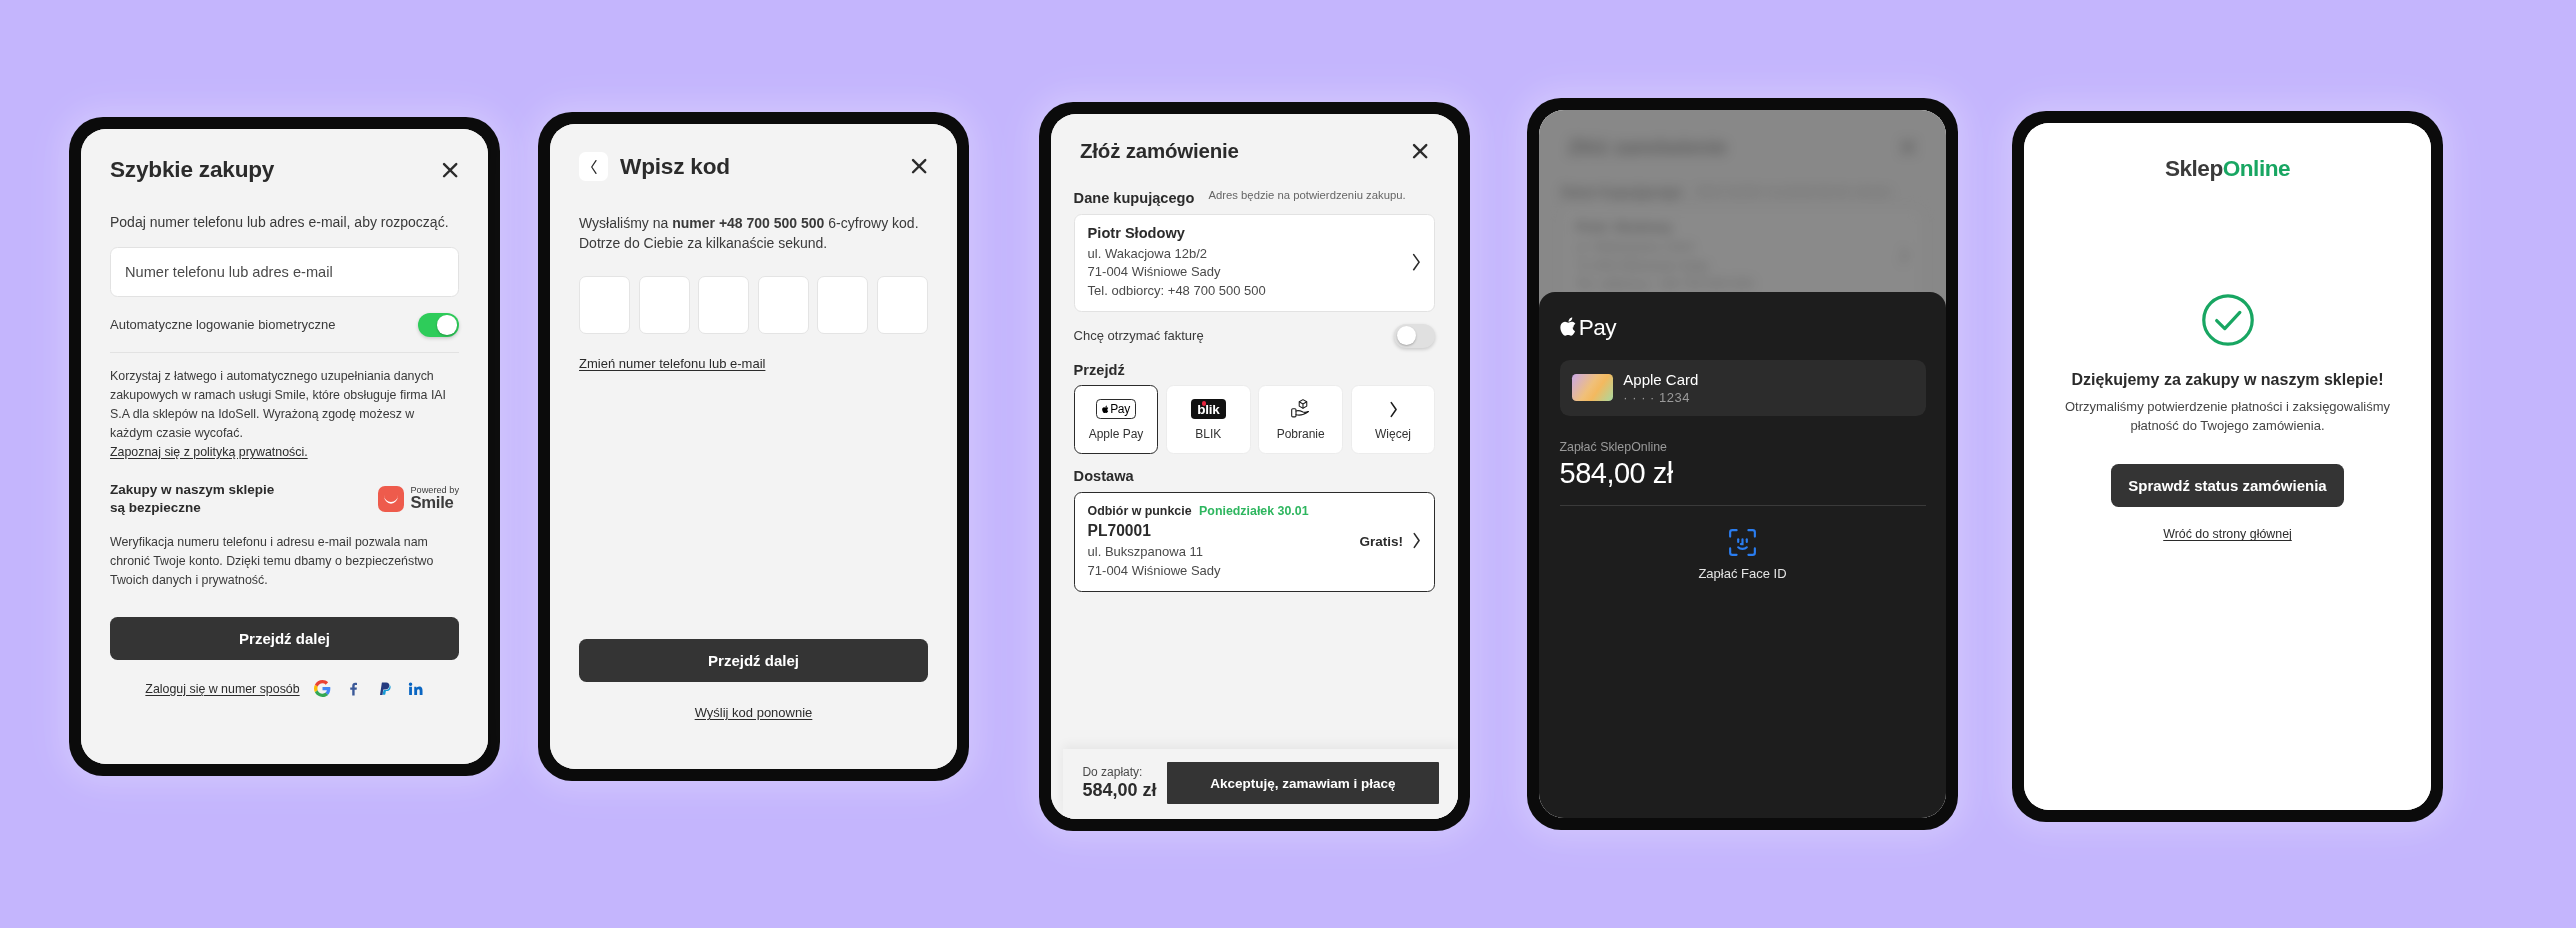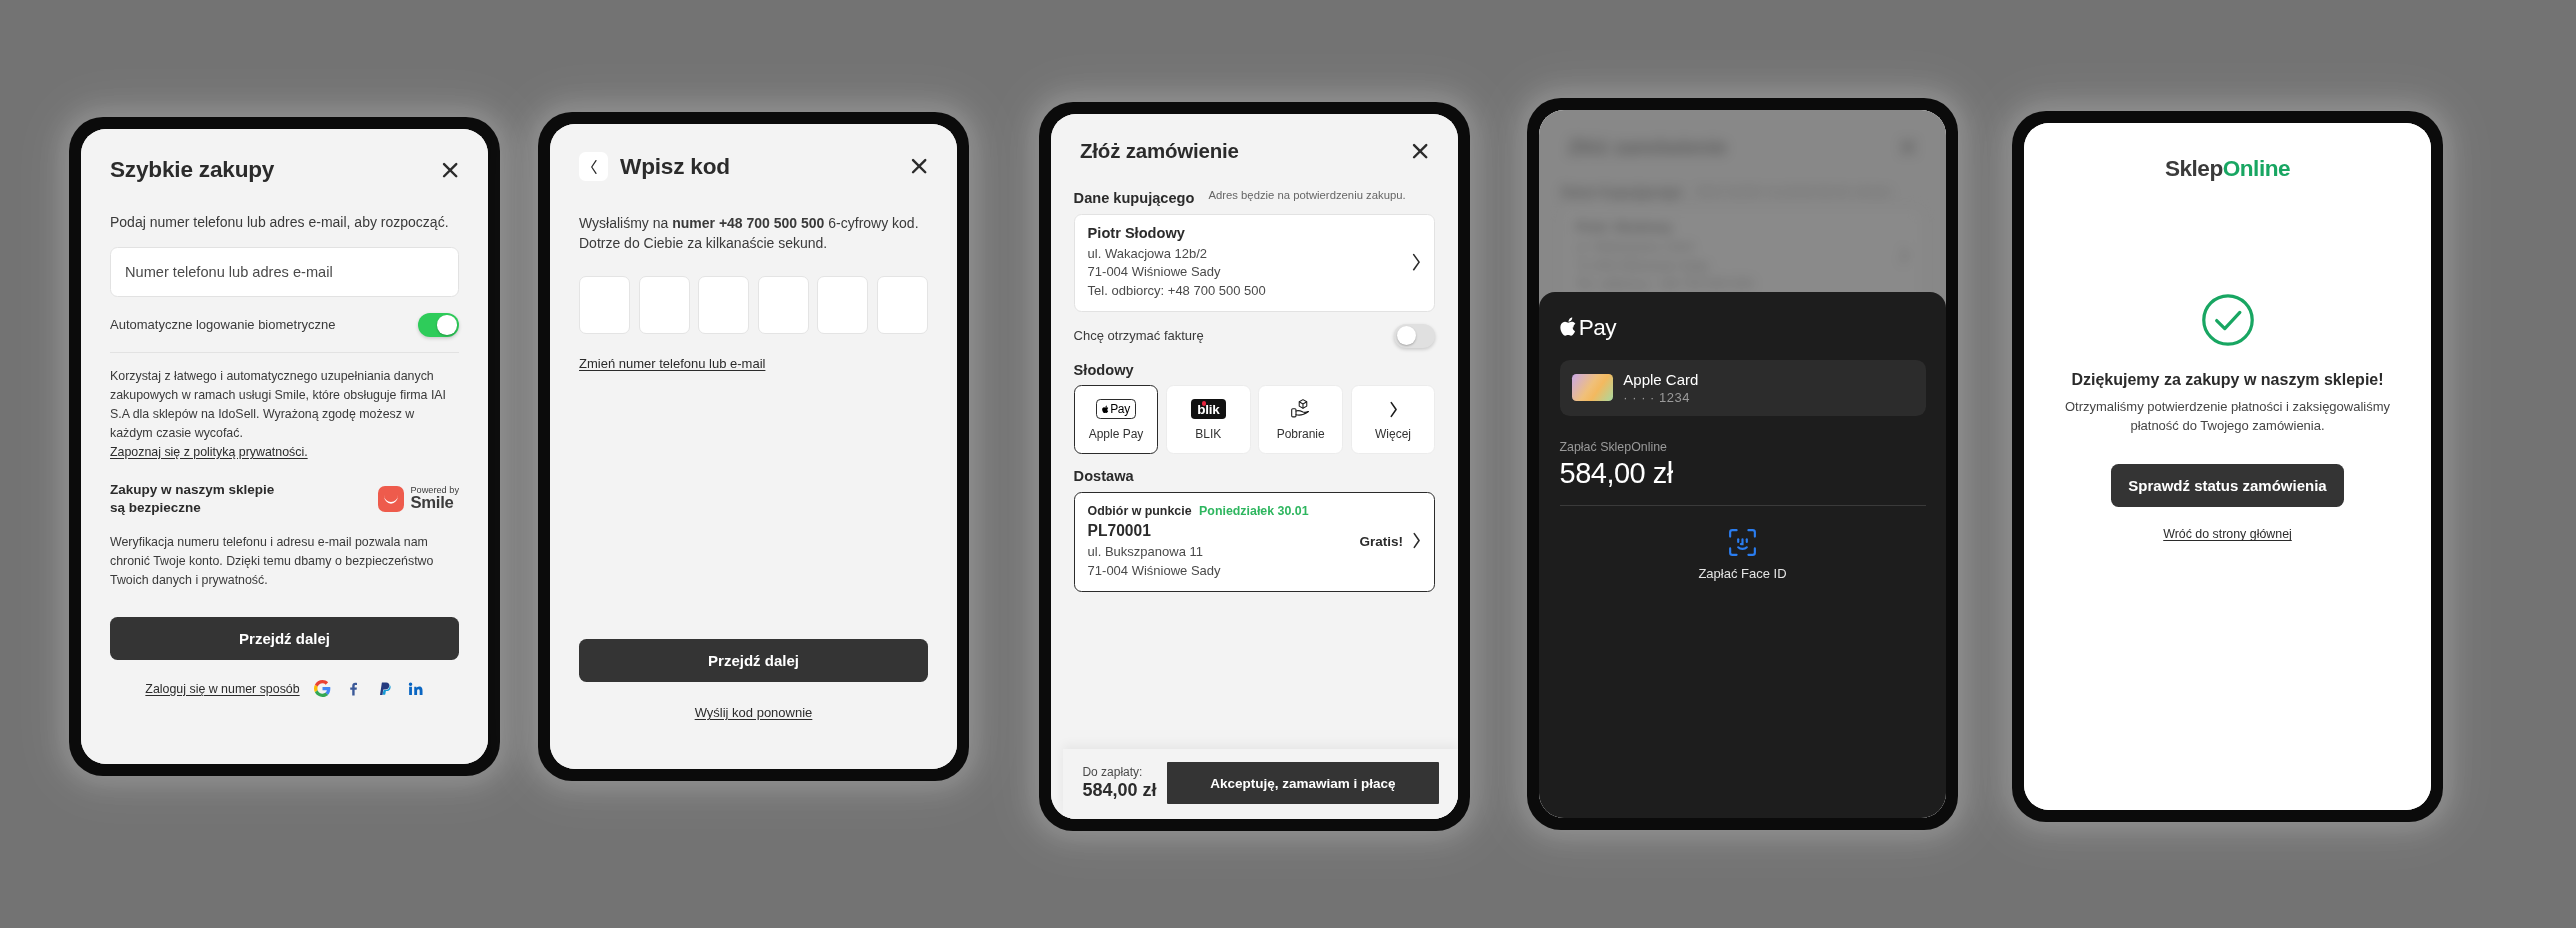--- a/index.html
+++ b/index.html
@@ -5,21 +5,21 @@
   * { box-sizing: border-box; margin: 0; padding: 0; }
   html, body {
     width: 2576px; height: 928px;
     background: #000000;
     font-family: "Liberation Sans", sans-serif;
     overflow: hidden;
   }
   .stage {
     position: relative;
     width: 2576px; height: 928px;
-    background: #737373;
+    background: #c4b5fd;
   }
 
   
   .phone {
     position: absolute;
     background: #0b0b0b;
     border-radius: 34px;
     box-shadow: 0 0 25px 8.6px rgba(255,255,255,0.16),
                 0 0 49px 18.3px rgba(255,255,255,0.07);
   }
@@ -390,21 +390,21 @@
             </span>
           </div>
 
           <div class="row-between" style="margin-top:12px;">
             <span style="font-size:13px; color:#3a3a3a;">Chcę otrzymać fakturę</span>
             <span class="toggle off">
                 <span class="knob"></span>
               </span>
           </div>
 
-          <div class="sect-title" style="margin-top:14px;">Słodowy</div>
+          <div class="sect-title" style="margin-top:14px;">Przejdź</div>
 
           <div class="pay-grid" style="margin-top:7.5px;">
             <div class="pay-tile sel">
               <span class="pay-logo">
                 <span class="applepay-chip">
                   <svg width="7" height="8.6" viewBox="0 0 14 17">
                       <path fill="#000" d="M11 9c0-2 1.6-2.9 1.7-3-1-1.4-2.4-1.6-2.9-1.6-1.2-.1-2.4.7-3 .7-.6 0-1.6-.7-2.6-.7C2.9 4.4 1.6 5.2.9 6.5c-1.3 2.3-.3 5.7 1 7.5.6.9 1.4 1.9 2.4 1.9.9 0 1.3-.6 2.4-.6 1.1 0 1.4.6 2.4.6 1 0 1.7-.9 2.3-1.8.7-1 1-2 1-2.1 0 0-2-.8-2-3zM9.3 3.2c.5-.6.9-1.5.8-2.4-.8 0-1.8.5-2.3 1.2-.5.6-.9 1.5-.8 2.3.9.1 1.8-.5 2.3-1.1z"></path>
                     </svg>
                   <span style="font-size:12px; font-weight:500; color:#000; letter-spacing:-0.3px;">Pay</span>
                 </span>

